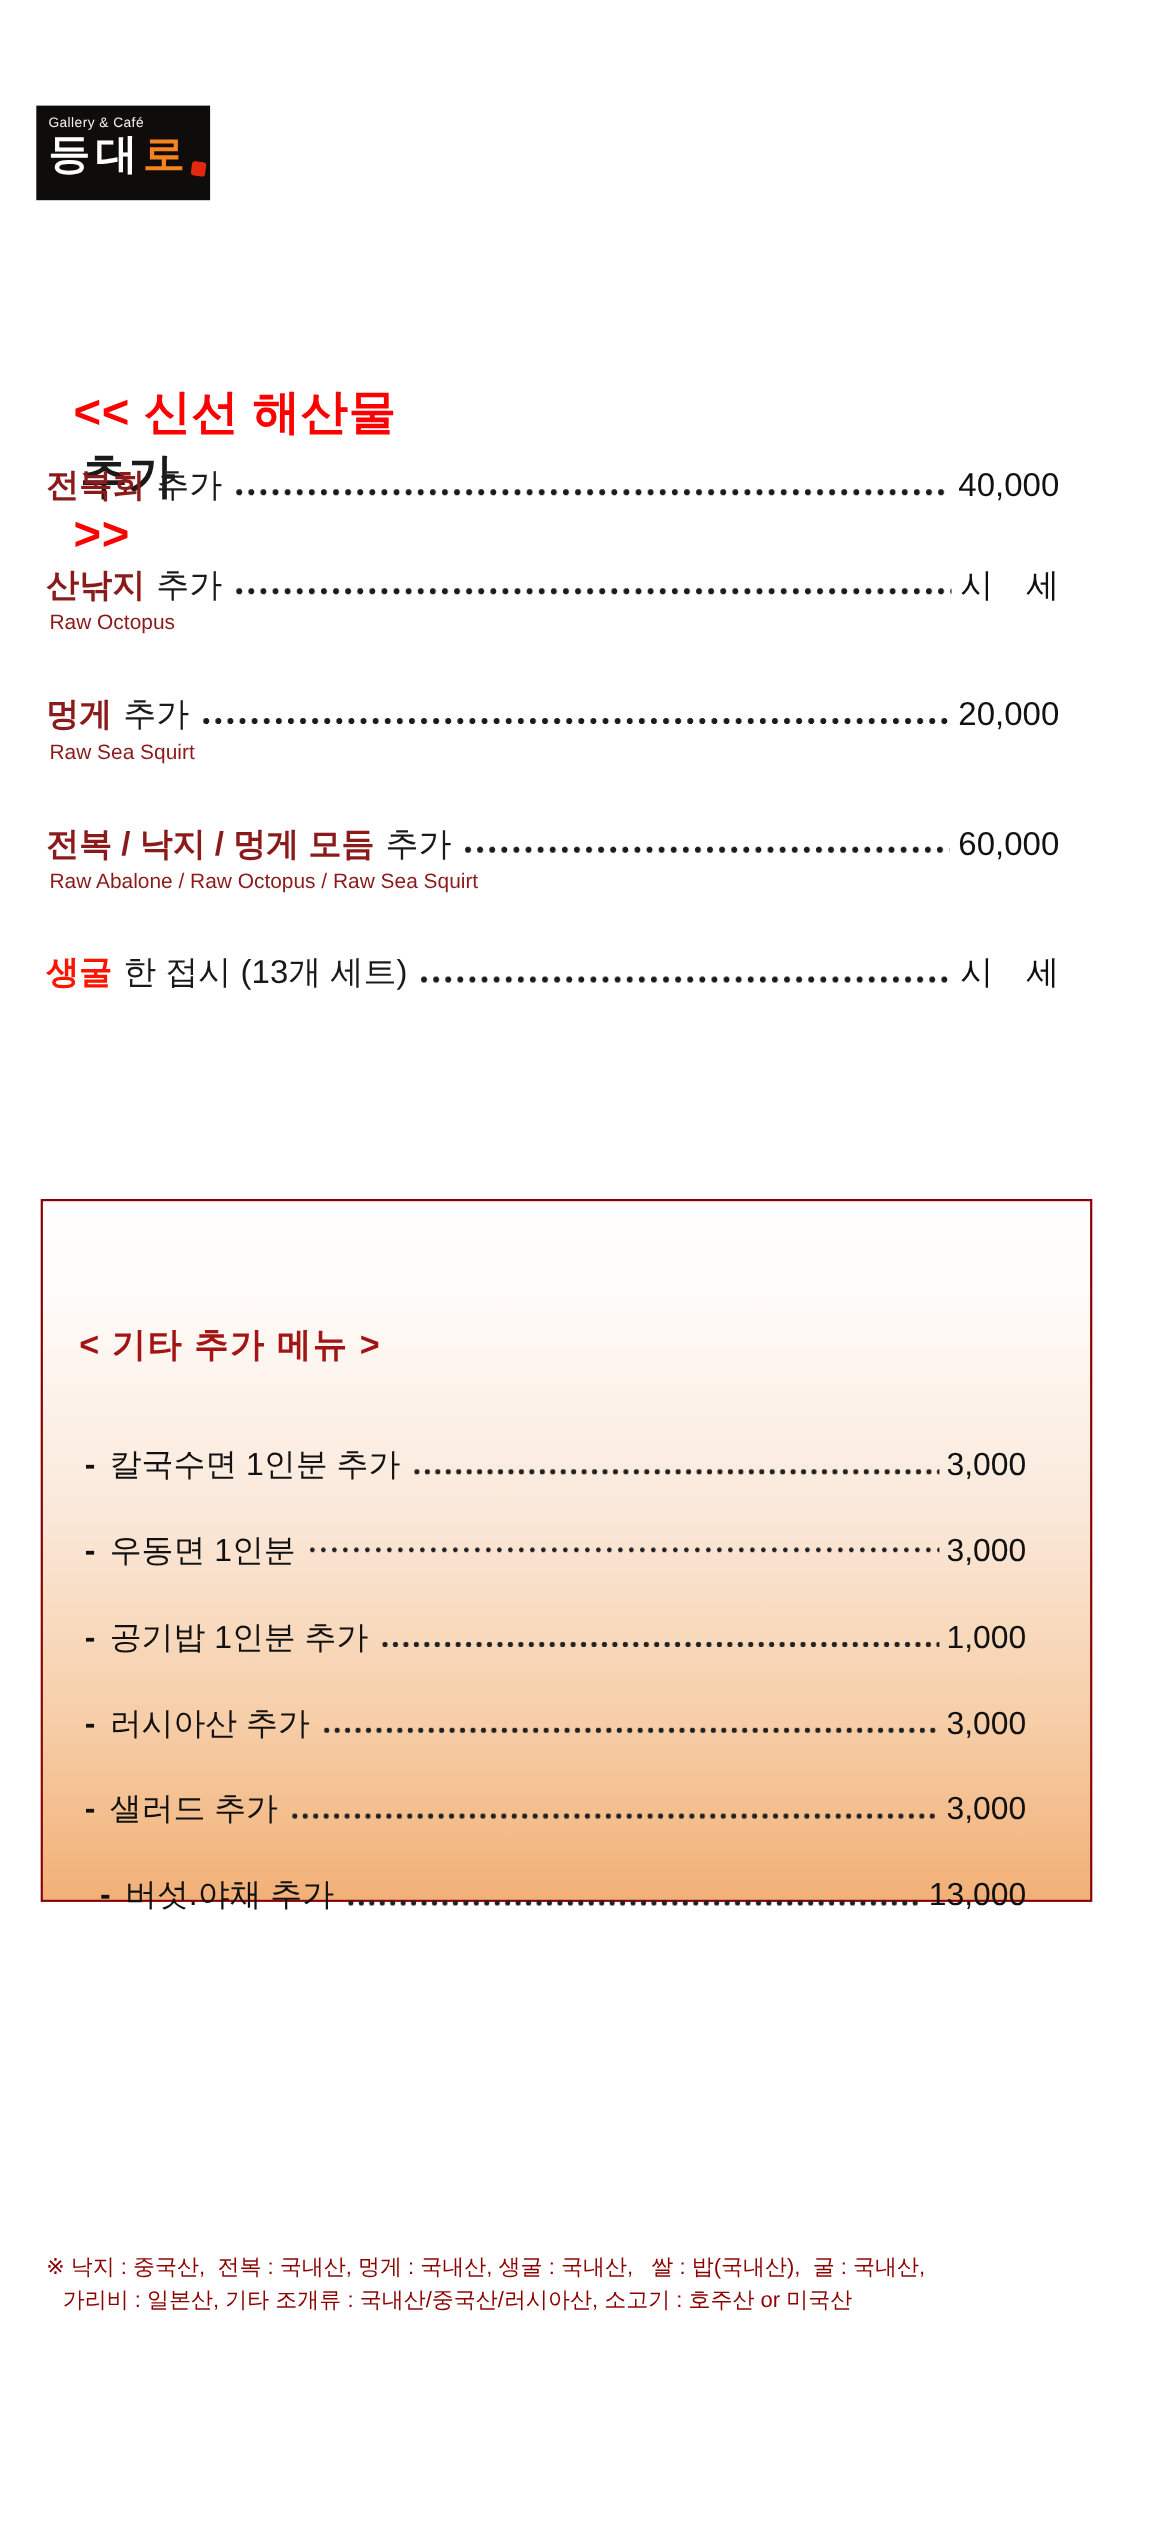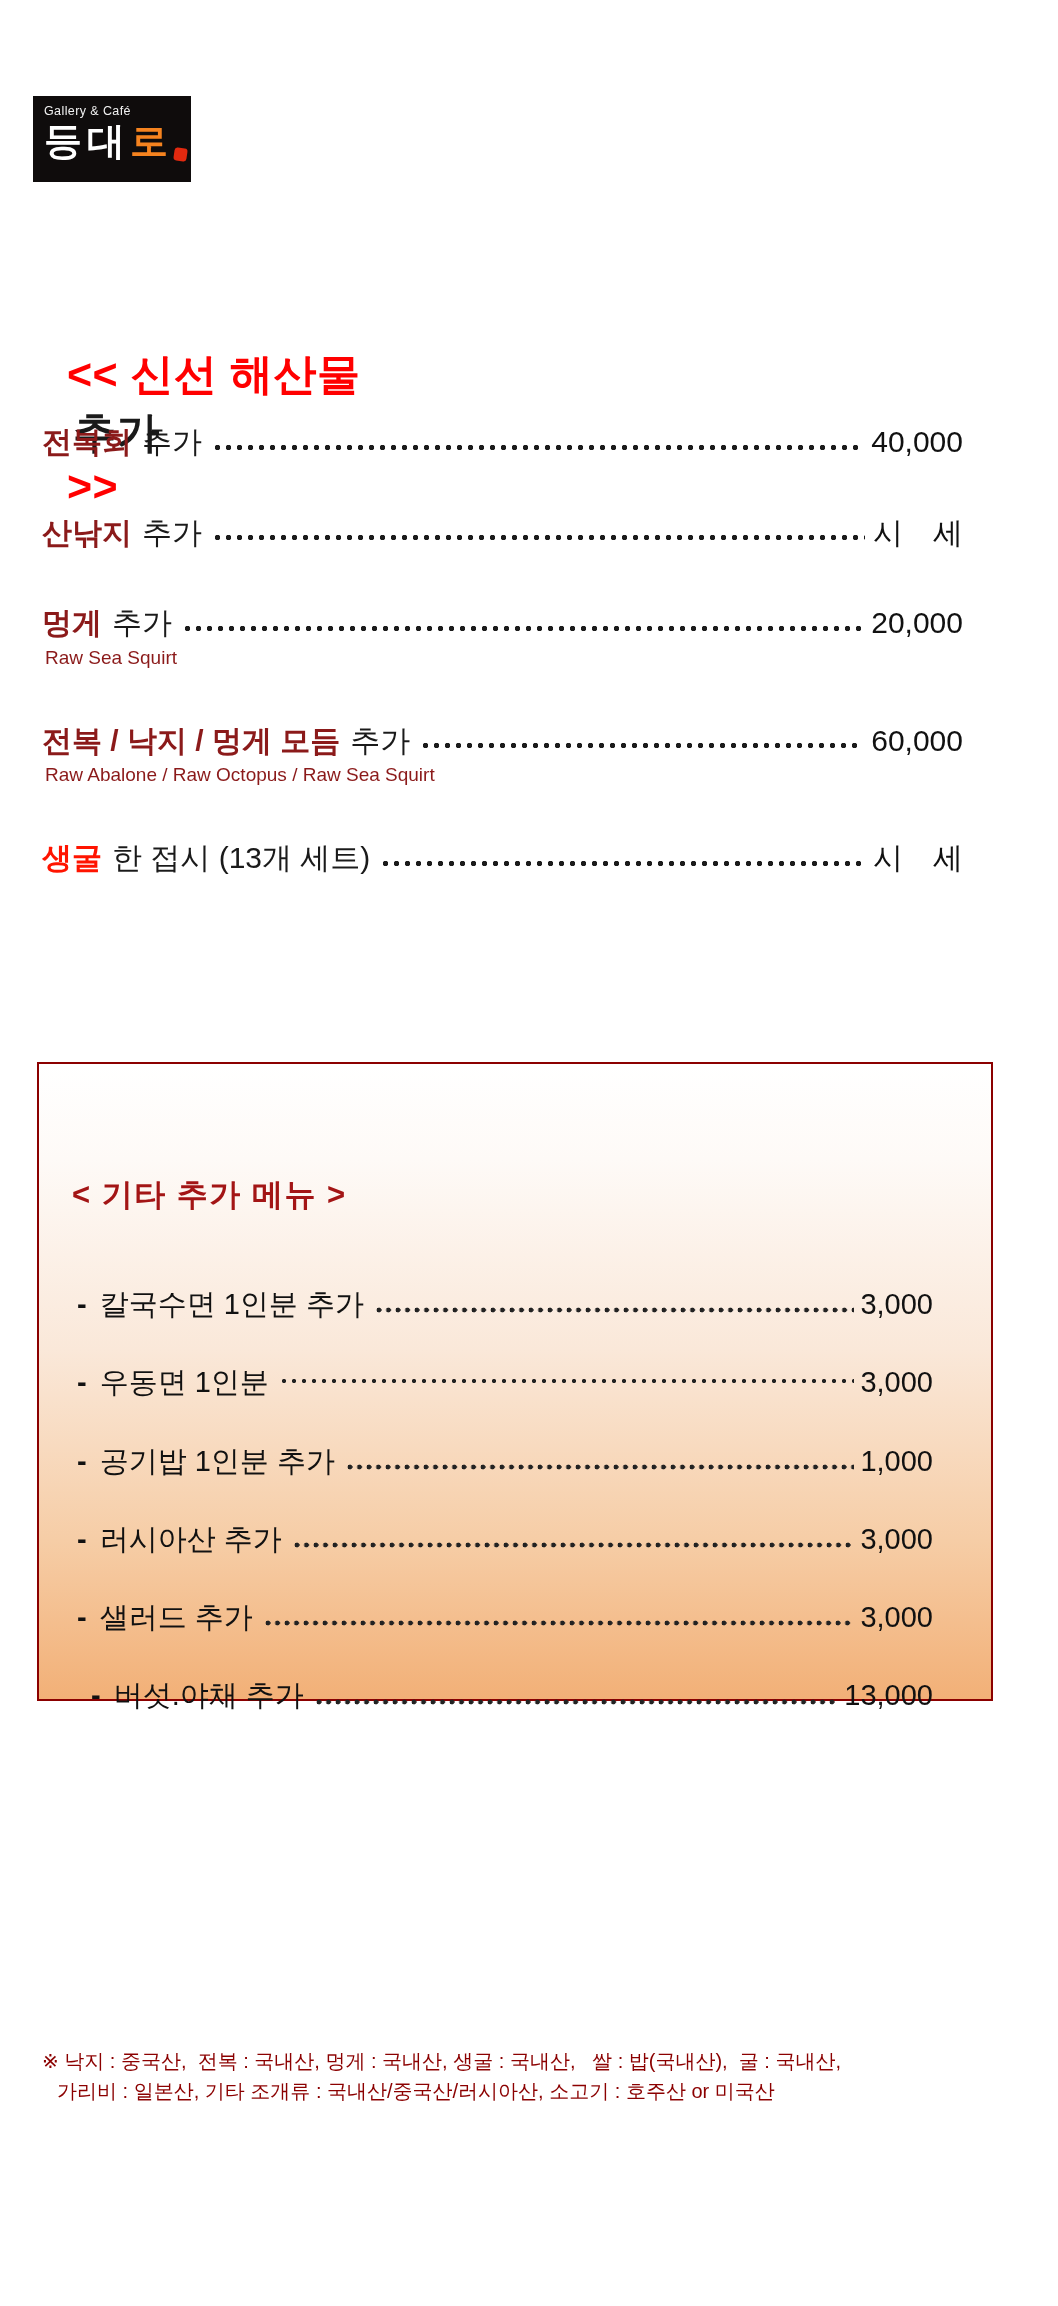--- a/index.html
+++ b/index.html
@@ -38,21 +38,21 @@
     flex:1; align-self:flex-end; height:9px; margin:0 8px 9px 12px;
     background-image:radial-gradient(circle at 3.5px 4.5px,#1b1b1b 2.5px,transparent 3px);
     background-size:11px 9px; background-repeat:repeat-x; background-position:left bottom;
     min-width:30px;
   }
   .sf-price { font-size:30px; color:#111111; white-space:pre; }
   .sf-sub { font-size:19px; color:#8b1a1a; margin-top:5px; padding-left:3px; white-space:pre; }
 
   
   .extra-box {
-    position:absolute; left:37px; top:1062px; width:956px; height:639px;
+    position:absolute; left:37px; top:1090px; width:956px; height:639px;
     box-sizing:border-box; border:2px solid #8b0000;
     background:linear-gradient(180deg,#ffffff 0%,#fefaf7 15%,#fae8d9 45%,#f6cda6 75%,#f2b077 100%);
   }
   .extra-heading {
     margin:110px 0 0 33px; font-size:31px; font-weight:600; color:#a31515;
     letter-spacing:1.5px; white-space:pre;
   }
   .extra-items { margin:70px 58px 0 38px; }
   .bx-row { display:flex; align-items:baseline; font-size:29px; line-height:1.25; color:#111111; margin-bottom:42px; }
   .bx-dash { margin-right:13px; font-weight:600; }
@@ -102,20 +102,21 @@
     </div>
   </div>
 
   <div class="sf-item">
     <div class="sf-line">
       <span class="sf-name" style="color: rgb(139, 26, 26);">산낚지</span>
       <span class="sf-rest">추가</span>
       <span class="leader"></span>
       <span class="sf-price">시　세</span>
     </div>
+    <div class="sf-sub">Raw Octopus</div>
   </div>
 
   <div class="sf-item">
     <div class="sf-line">
       <span class="sf-name" style="color: rgb(139, 26, 26);">멍게</span>
       <span class="sf-rest">추가</span>
       <span class="leader"></span>
       <span class="sf-price">20,000</span>
     </div>
     <div class="sf-sub">Raw Sea Squirt</div>

